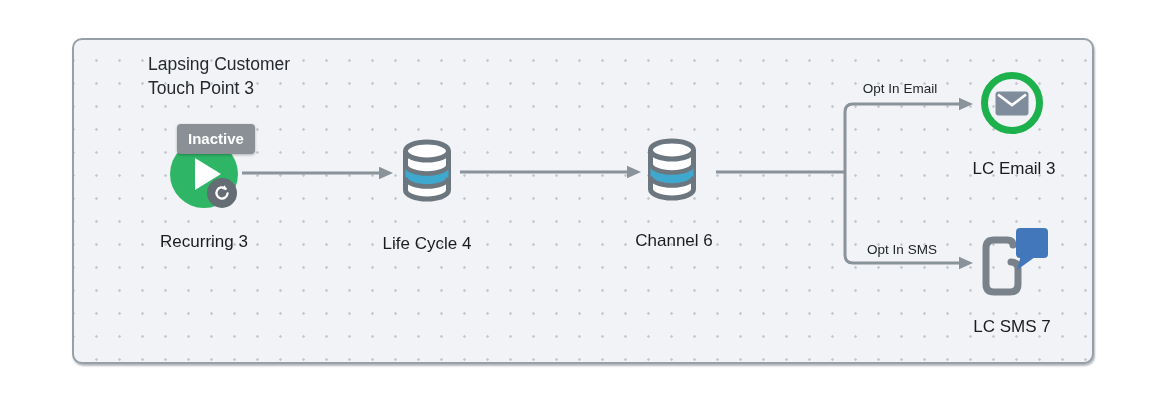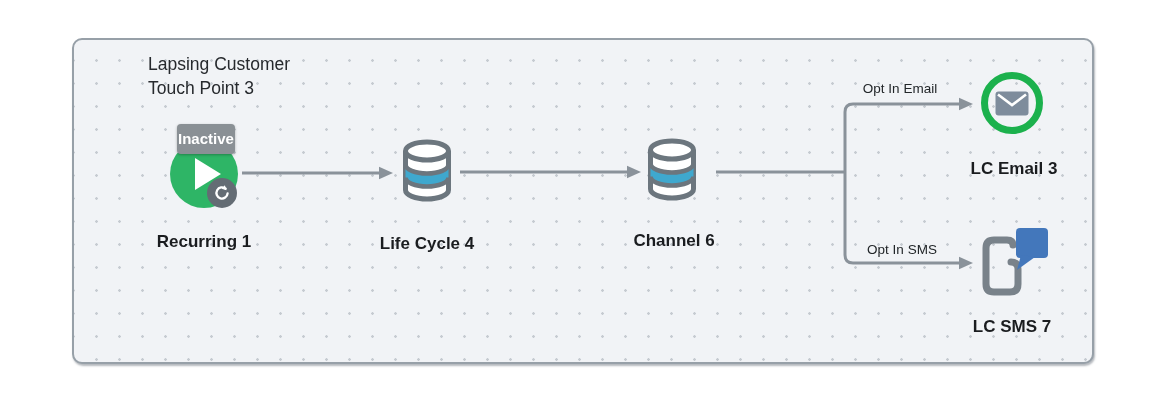--- a/index.html
+++ b/index.html
@@ -20,38 +20,38 @@
   .edges path{stroke:#8A929A;stroke-width:3;fill:none;}
   .edges polygon{fill:#8A929A;stroke:none;}
   .abs{position:absolute;}
   .canvas-title{
     left:148px;top:52px;font-size:17.5px;line-height:24px;color:#26292D;
     white-space:pre-line;z-index:3;
   }
   .node{position:absolute;z-index:3;}
   .node-label{
     position:absolute;z-index:3;transform:translateX(-50%);
-    font-size:17px;font-weight:bold;color:#1A1C1F;white-space:nowrap;text-align:center;
+    font-size:17px;font-weight:normal;color:#1A1C1F;white-space:nowrap;text-align:center;
   }
   .edge-label{
     position:absolute;z-index:3;transform:translateX(-50%);
     font-size:13.5px;line-height:15.5px;color:#222629;text-align:right;white-space:pre-line;
   }
   
   .recurring-circle{
     left:170px;top:140px;width:68px;height:68px;border-radius:50%;
     background:#2EB566;display:flex;align-items:center;justify-content:center;
   }
   .recurring-circle svg{margin-left:8px;}
   .refresh-badge{
     left:207px;top:178px;width:30px;height:30px;border-radius:50%;
     background:#646C74;display:flex;align-items:center;justify-content:center;z-index:4;
   }
   .status-badge{
-    left:177px;top:124px;height:30px;box-sizing:border-box;padding:5px 1px;
+    left:177px;top:124px;height:30px;box-sizing:border-box;padding:5px 11px;
     background:#8A9095;color:#fff;font-size:15px;font-weight:bold;line-height:20px;
     border-radius:4px;box-shadow:0 1px 3px rgba(0,0,0,.28);z-index:5;white-space:nowrap;
   }
   
   .email-circle{
     left:981px;top:72px;width:62px;height:62px;box-sizing:border-box;border-radius:50%;
     border:7px solid #1CB14D;display:flex;align-items:center;justify-content:center;
   }
 </style>
 </head>
@@ -81,21 +81,21 @@
       <polygon points="1,1 27,17 1,33" fill="#ffffff"></polygon>
     </svg>
   </div>
   <div class="node refresh-badge">
     <svg width="18" height="18" viewBox="0 0 18 18">
       <path d="M14.6 9.4 a5.6 5.6 0 1 1 -1.9 -4.7" fill="none" stroke="#fff" stroke-width="2.3" stroke-linecap="round"></path>
       <polygon points="11.9,1.2 13.4,6.3 8.6,4.8" fill="#fff"></polygon>
     </svg>
   </div>
   <div class="abs status-badge">Inactive</div>
-  <div class="node-label" style="left:204px;top:232px">Recurring 1</div>
+  <div class="node-label" style="left:204px;top:232px">Recurring 3</div>
 
   <div class="node" style="left:398px;top:139px">
     <svg width="58" height="64" viewBox="0 0 58 64">
       <path d="M7.5 12 V51 a21.5 9 0 0 0 43 0 V12" fill="#ffffff" stroke="#6C767E" stroke-width="5"></path>
       <path d="M7.5 25.5 a21.5 9 0 0 0 43 0 v13 a21.5 9 0 0 1 -43 0 z" fill="#3FA8CE"></path>
       <path d="M7.5 25.5 a21.5 9 0 0 0 43 0" fill="none" stroke="#6C767E" stroke-width="4.5"></path>
       <path d="M7.5 38.5 a21.5 9 0 0 0 43 0" fill="none" stroke="#6C767E" stroke-width="4.5"></path>
       <ellipse cx="29" cy="12" rx="21.5" ry="9" fill="#ffffff" stroke="#6C767E" stroke-width="5"></ellipse>
     </svg>
   </div>

